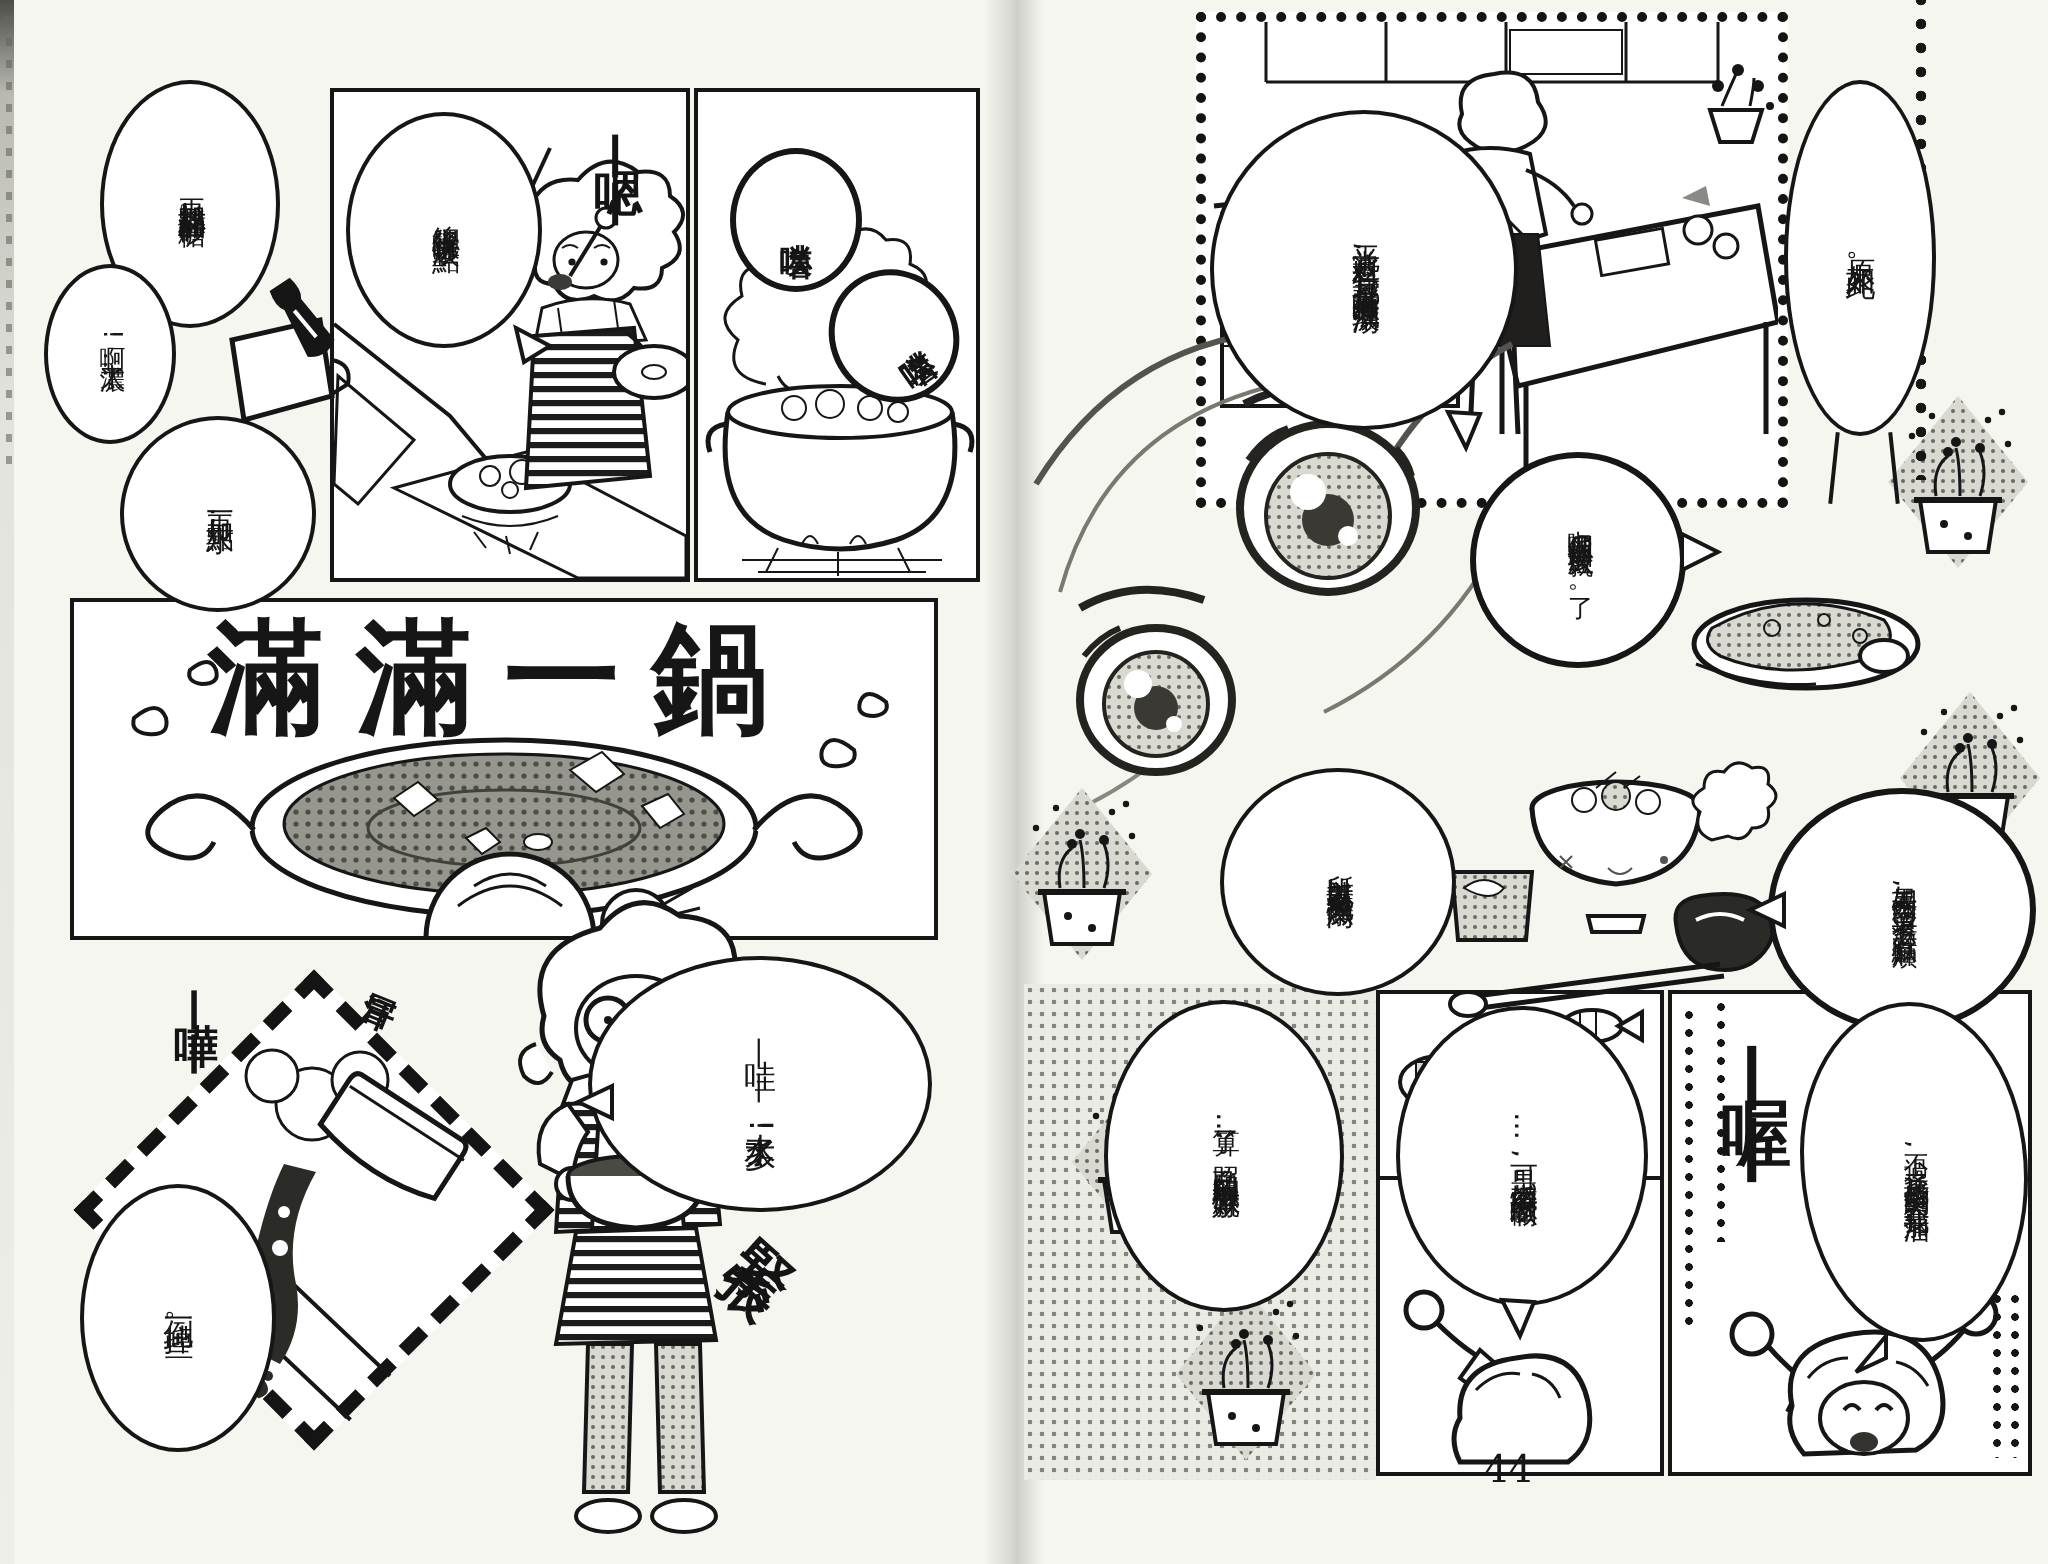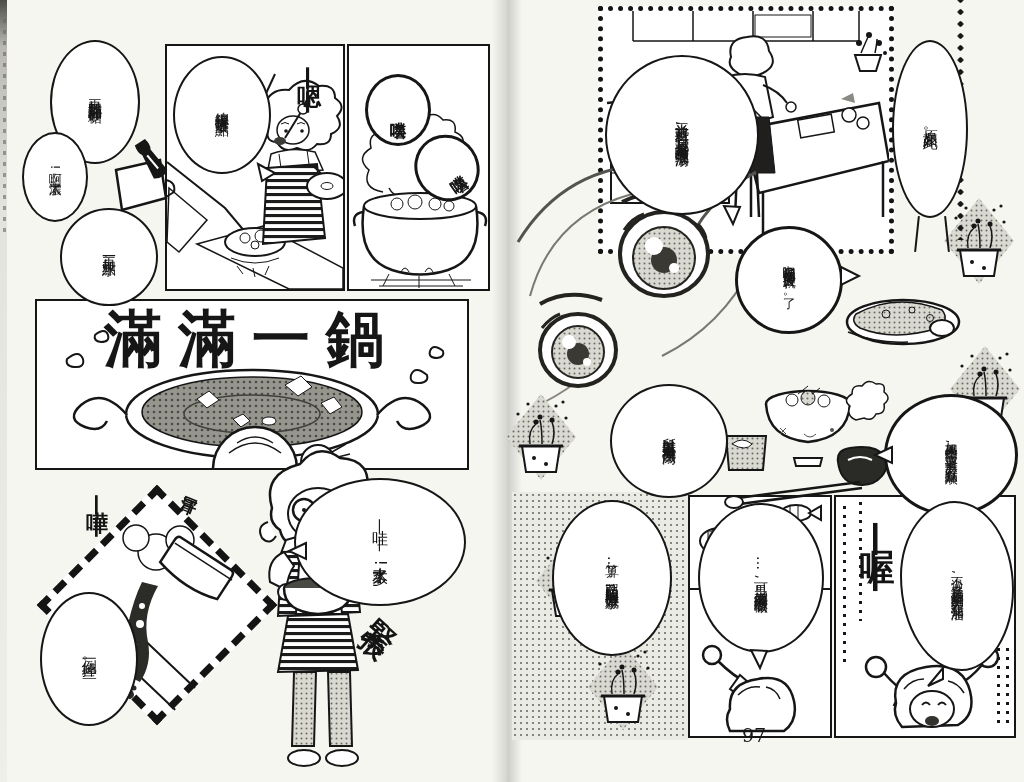--- a/index.html
+++ b/index.html
@@ -425,16 +425,16 @@
       </svg>
       <div class="sfx" style="left:16px;top:24px;font-size:36px;">喔——</div>
       <div class="bubble" style="left:64px;top:4px;width:114px;height:170px;border-radius:48% 52% 46% 54% / 44% 52% 48% 56%;">
         <div class="vtext">不過,爲了我所愛的劍矢,我要加油!</div>
       </div>
       <svg class="tailsvg" style="left:88px;top:168px" width="22" height="24">
         <path d="M19,3 L4,21 L19,14 Z" fill="#fff" stroke="#161616" stroke-width="2"></path>
       </svg>
     </div>
 
-    <div class="pagenum" style="left:742px;top:724px;">97</div>
+    <div class="pagenum" style="left:742px;top:724px;">44</div>
   </div>
 
 </div>
 
 </body></html>

